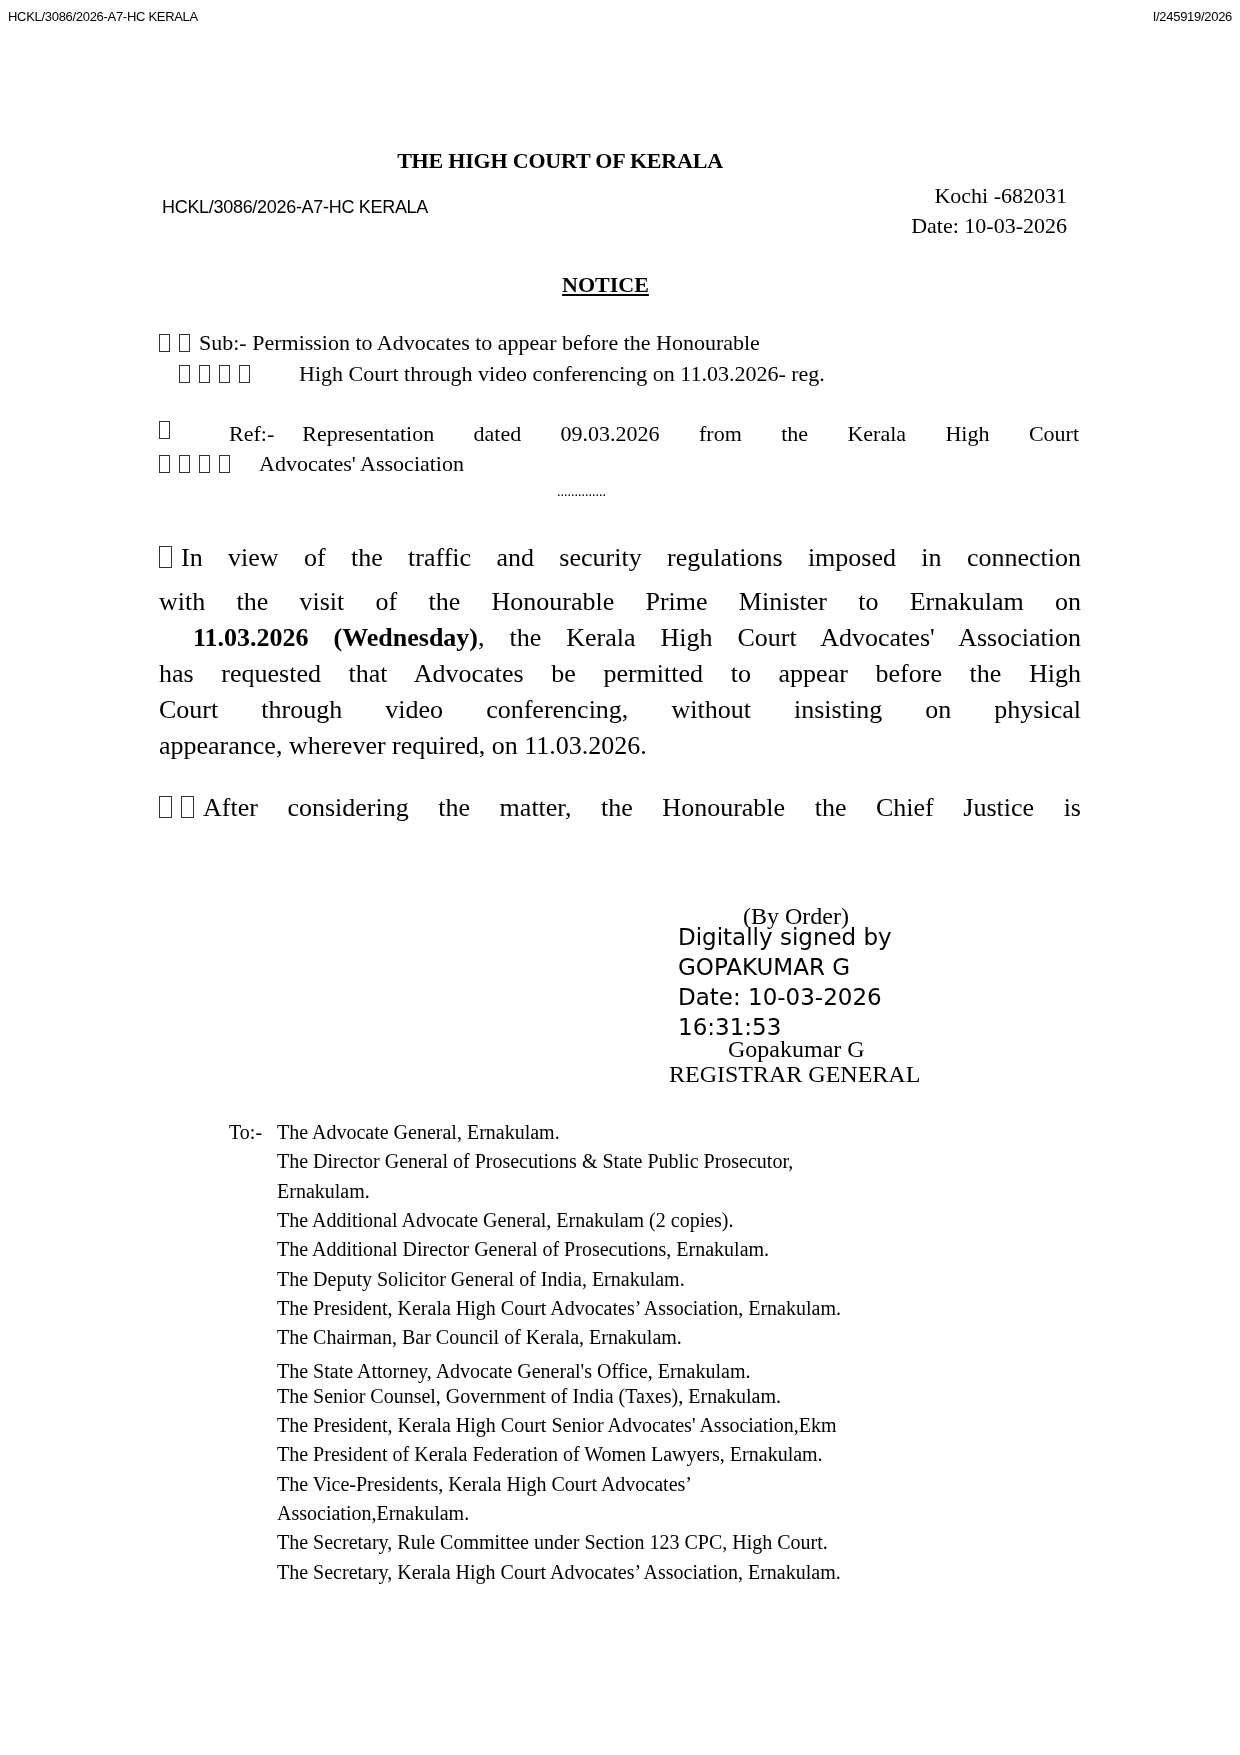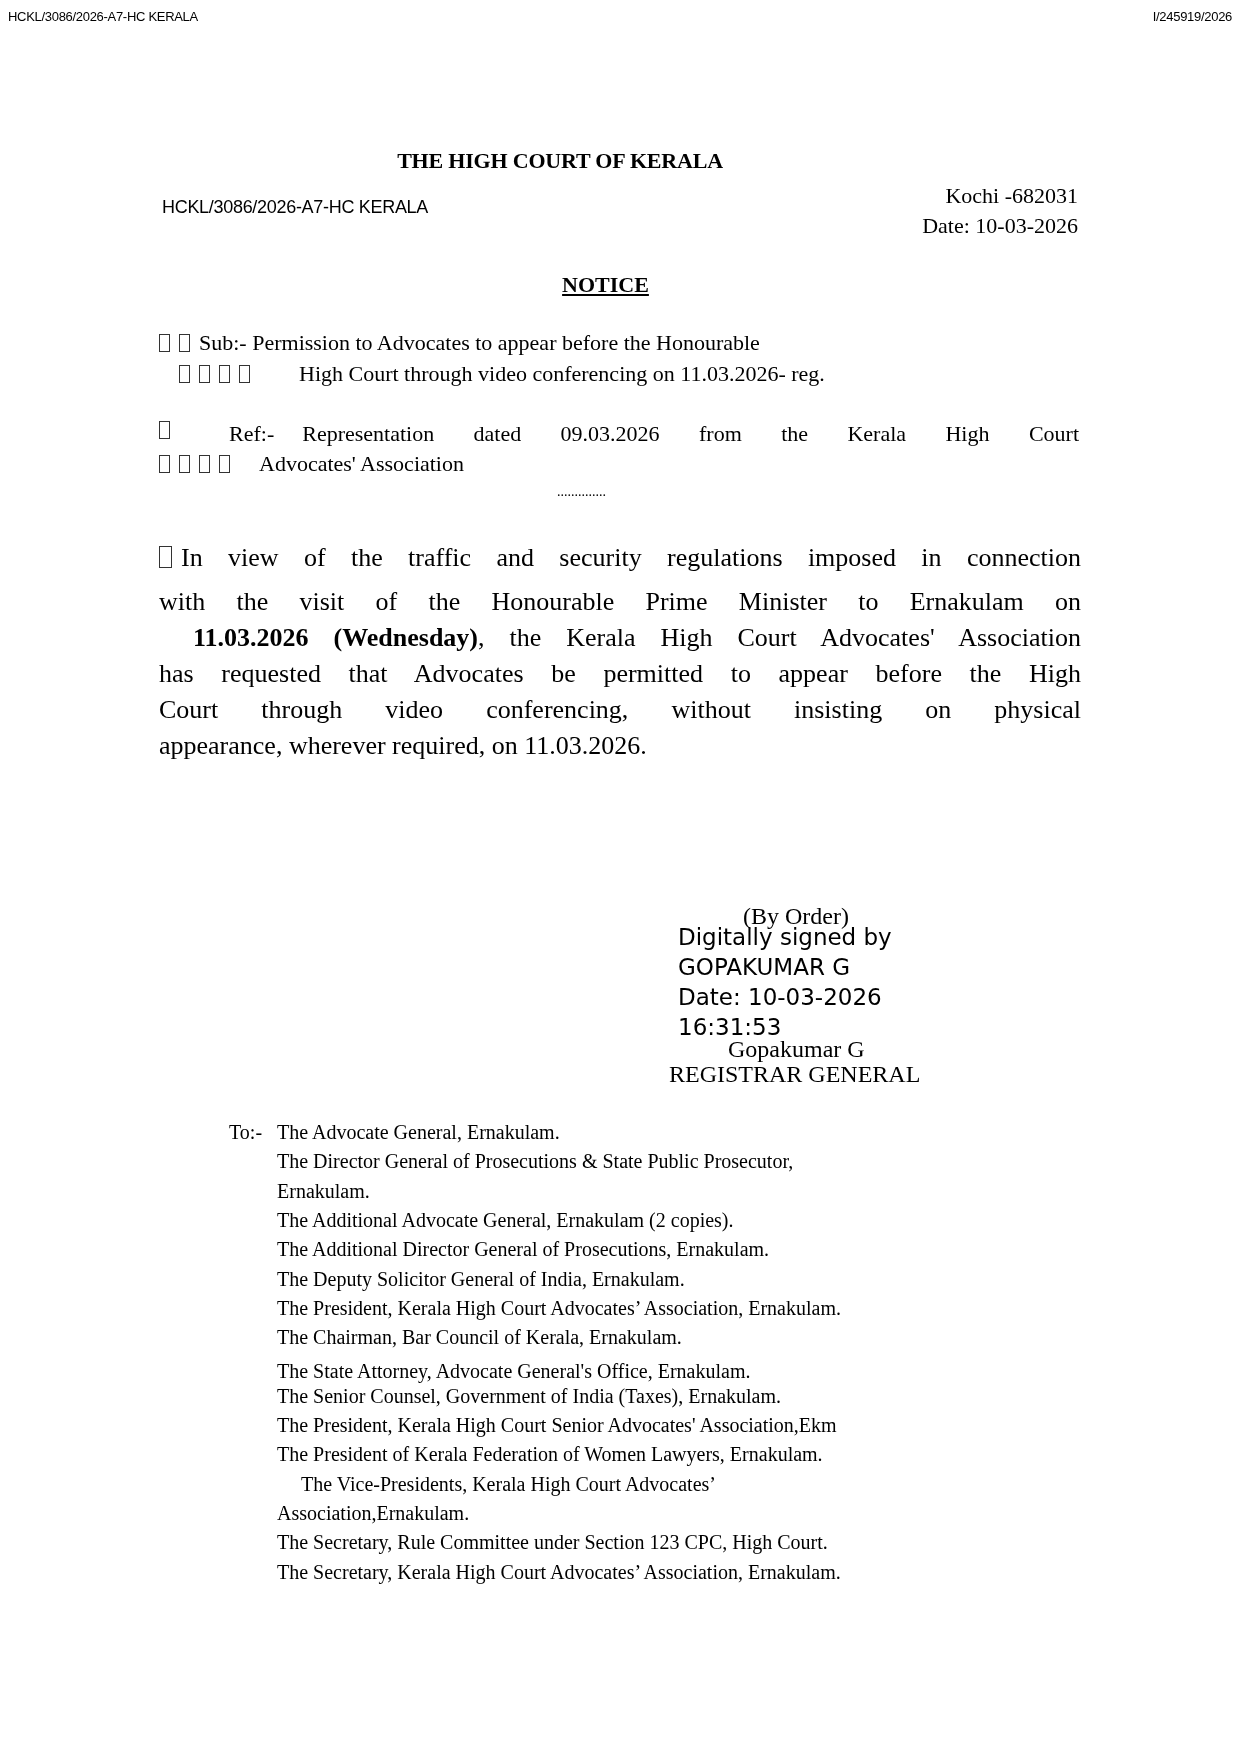--- a/index.html
+++ b/index.html
@@ -5,21 +5,21 @@
   html, body { margin: 0; padding: 0; background: #ffffff; }
   body { width: 1240px; height: 1755px; position: relative; overflow: hidden; color: #000; }
   .serif { font-family: "Liberation Serif", "DejaVu Serif", serif; }
   .sans { font-family: "Liberation Sans", "DejaVu Sans", sans-serif; }
   .dsans { font-family: "DejaVu Sans", sans-serif; }
   .abs { position: absolute; white-space: nowrap; }
   .hdr { font-size: 13px; letter-spacing: -0.3px; top: 9px; }
   .box { display: inline-block; width: 11px; height: 18px; border: 1px solid #333; box-sizing: border-box; vertical-align: -2px; margin-right: 9px; }
   .title { top: 148px; left: 0; width: 1120px; text-align: center; font-size: 22px; font-weight: bold; letter-spacing: -0.2px; }
   .ref-no { top: 197px; left: 162px; font-size: 18px; letter-spacing: -0.3px; }
-  .place { top: 181px; right: 162px; text-align: right; font-size: 22px; line-height: 30px; }
+  .place { top: 181px; right: 173px; text-align: right; font-size: 22px; line-height: 30px; }
   .notice { top: 272px; left: 8px; width: 1195px; text-align: center; font-size: 22px; font-weight: bold; text-decoration: underline; }
   .line22 { font-size: 22px; }
   .dots { top: 484px; left: 557px; font-size: 14px; }
   .para { position: absolute; left: 159px; width: 922px; font-size: 26px; line-height: 36px; text-align: justify; }
   .para .ln { display: block; text-align: justify; text-align-last: justify; height: 36px; }
   .para .ln.last { text-align-last: left; }
   .sig { font-size: 24px; }
   .digi { font-size: 23px; line-height: 30px; }
   .to { position: absolute; left: 229px; font-size: 20px; line-height: 29.3px; }
   .to .item { position: absolute; left: 48px; white-space: nowrap; }
@@ -59,20 +59,21 @@
 <div class="para serif" style="top:540px;">
   <span class="ln"><span class="box" style="width:13px;height:22px;"></span><span>In view of the traffic and security regulations imposed in connection</span></span>
   <span class="ln" style="margin-top:8px;">with the visit of the Honourable Prime Minister to Ernakulam on</span>
   <span class="ln" style="height:36px;margin-left:34px;"><b>11.03.2026 (Wednesday)</b><span>, the Kerala High Court Advocates' Association</span></span>
   <span class="ln">has requested that Advocates be permitted to appear before the High</span>
   <span class="ln">Court through video conferencing, without insisting on physical</span>
   <span class="ln last">appearance, wherever required, on 11.03.2026.</span>
 </div>
 
 <div class="para serif" style="top:788px; line-height:40px;">
+  <span class="ln" style="height:40px;"><span class="box" style="width:13px;height:22px;"></span><span class="box" style="width:13px;height:22px;"></span><span>After considering the matter, the Honourable the Chief Justice is</span></span>
 </div>
 
 <div class="abs serif sig" style="top:903px; left:743px;">(By Order)</div>
 <div class="abs dsans digi" style="top:922px; left:678px;">
   <div>Digitally signed by</div>
   <div>GOPAKUMAR G</div>
   <div>Date: 10-03-2026</div>
   <div>16:31:53</div>
 </div>
 <div class="abs serif sig" style="top:1036px; left:728px;">Gopakumar G</div>
@@ -86,18 +87,18 @@
       <span class="item" style="top: 58.6px;">Ernakulam.</span>
       <span class="item" style="top: 87.9px;">The Additional Advocate General, Ernakulam (2 copies).</span>
       <span class="item" style="top: 117.2px;">The Additional Director General of Prosecutions, Ernakulam.</span>
       <span class="item" style="top: 146.5px;">The Deputy Solicitor General of India, Ernakulam.</span>
       <span class="item" style="top: 175.8px;">The President, Kerala High Court Advocates’ Association, Ernakulam.</span>
       <span class="item" style="top: 205.1px;">The Chairman, Bar Council of Kerala, Ernakulam.</span>
       <span class="item" style="top: 239px;">The State Attorney, Advocate General's Office, Ernakulam.</span>
       <span class="item" style="top: 263.7px;">The Senior Counsel, Government of India (Taxes), Ernakulam.</span>
       <span class="item" style="top: 293px;">The President, Kerala High Court Senior Advocates' Association,Ekm</span>
       <span class="item" style="top: 322.3px;">The President of Kerala Federation of Women Lawyers, Ernakulam.</span>
-      <span class="item" style="top: 351.6px; margin-left: 24px;">The Vice-Presidents, Kerala High Court Advocates’</span>
+      <span class="item" style="top: 351.6px;">The Vice-Presidents, Kerala High Court Advocates’</span>
       <span class="item" style="top: 380.9px;">Association,Ernakulam.</span>
       <span class="item" style="top: 410.2px;">The Secretary, Rule Committee under Section 123 CPC, High Court.</span>
       <span class="item" style="top: 439.5px;">The Secretary, Kerala High Court Advocates’ Association, Ernakulam.</span>
     </div>
 </div>
 
 </body></html>

